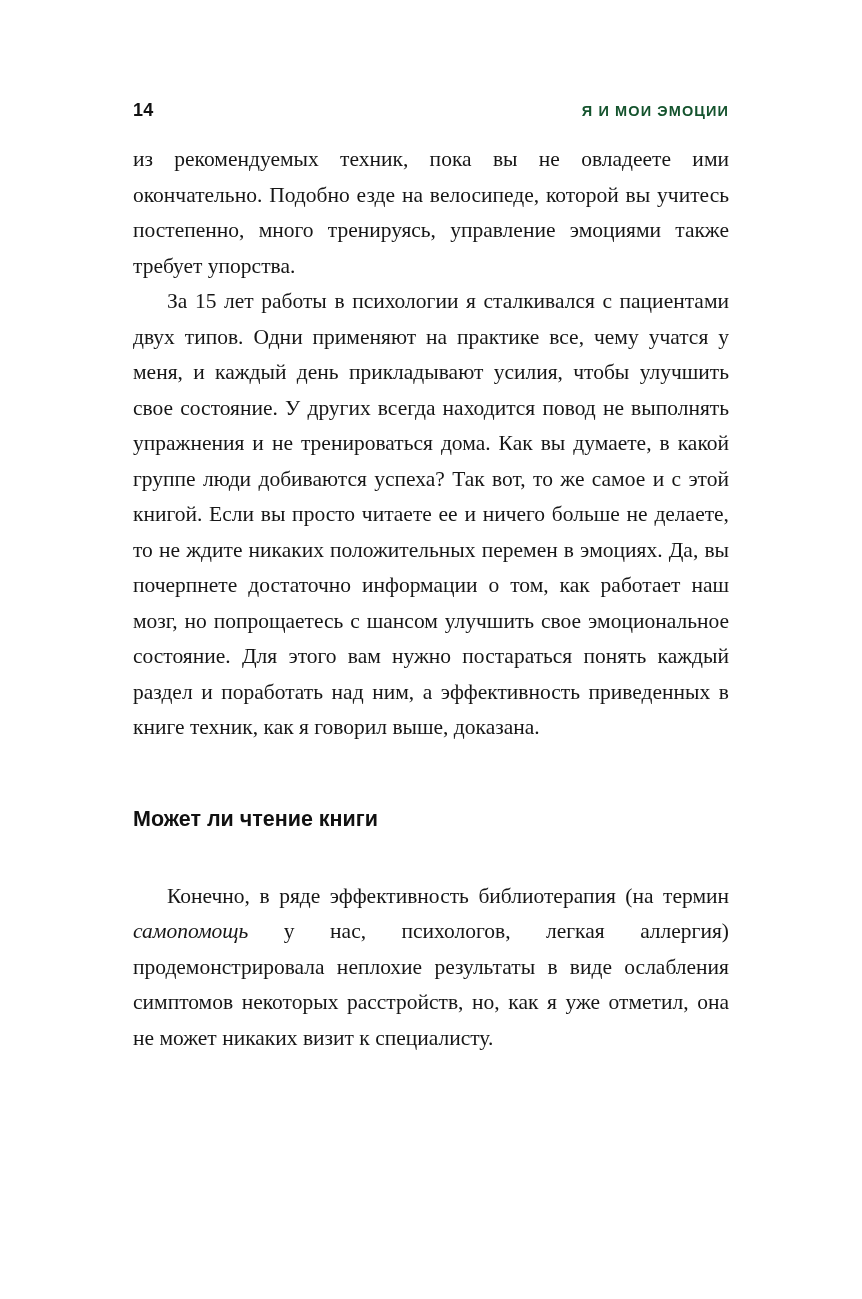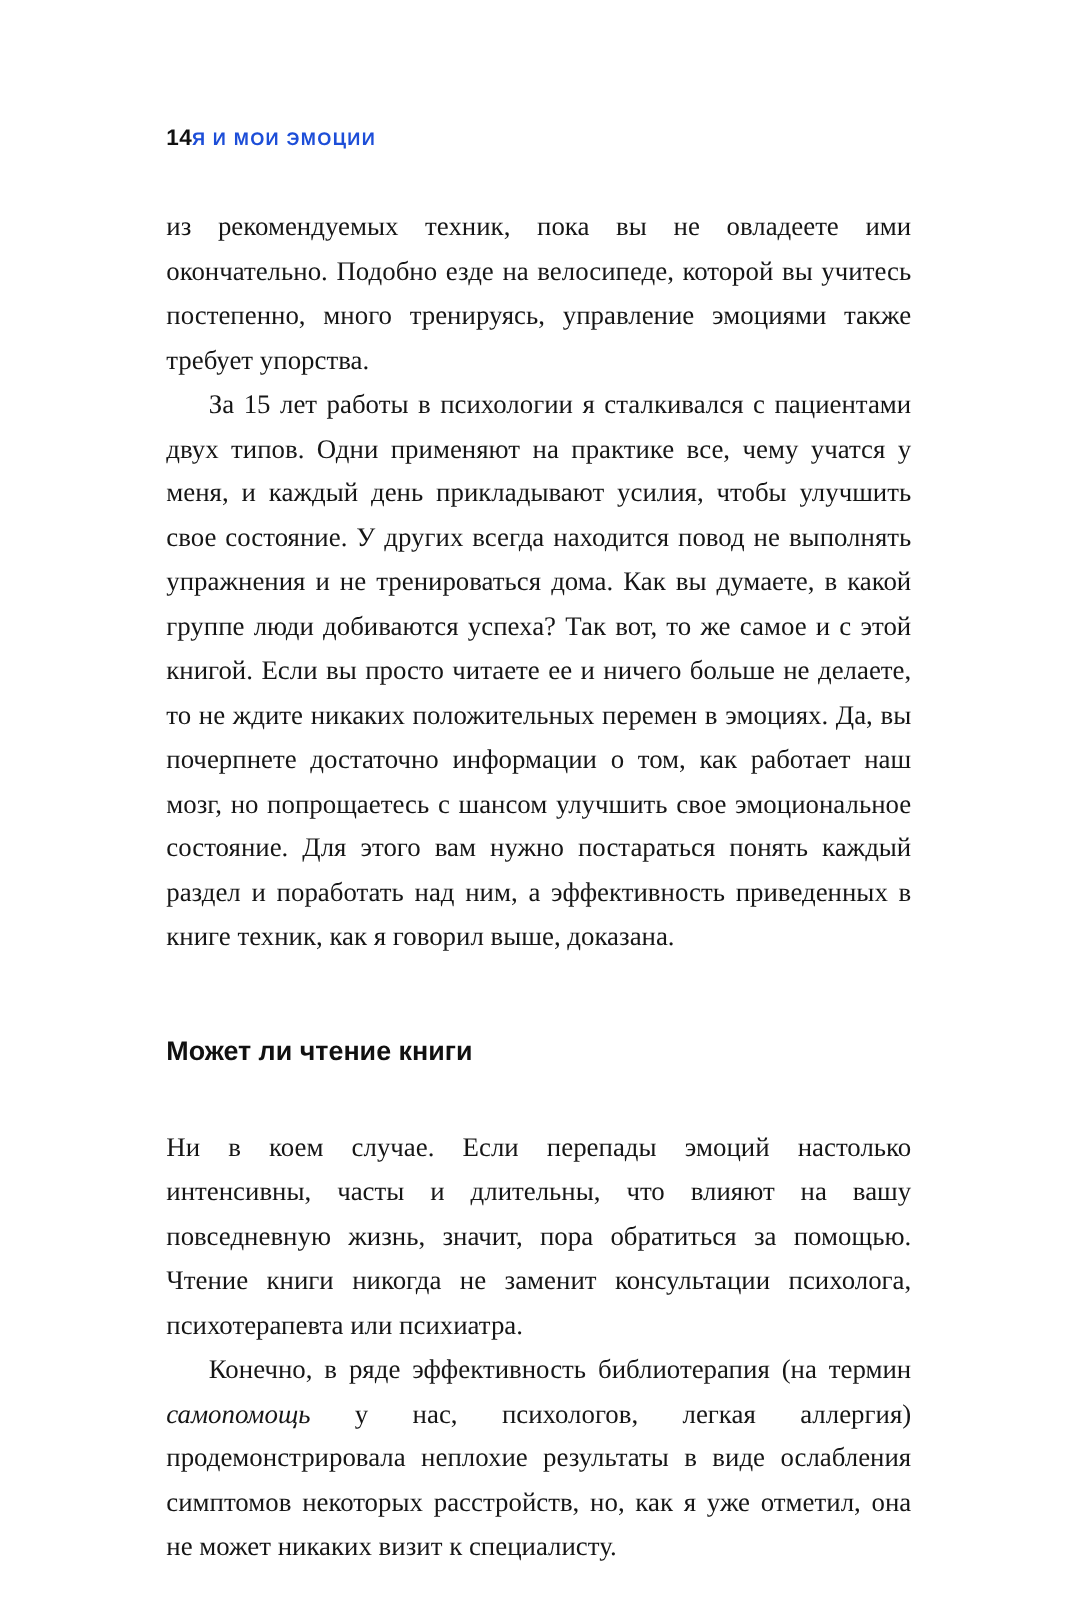--- a/index.html
+++ b/index.html
@@ -21,39 +21,39 @@
     box-sizing: border-box;
     padding: 0;
   }
   .header {
     position: absolute;
     top: 100px;
     left: 133px;
     right: 133px;
     display: flex;
     align-items: baseline;
-    justify-content: flex-start;
+    justify-content: space-between;
     font-family: "Liberation Sans", sans-serif;
   }
   .folio {
     font-size: 18px;
     font-weight: bold;
     letter-spacing: 0.3px;
     color: #111;
   }
   .running-title {
     font-size: 14.5px;
     font-weight: bold;
     letter-spacing: 1.1px;
-    color: #1d4ed8;
+    color: #14532d;
     text-transform: uppercase;
   }
   .body-col {
     position: absolute;
-    top: 164px;
+    top: 142px;
     left: 133px;
     width: 596px;
   }
   p {
     margin: 0;
     font-size: 21.5px;
     line-height: 35.5px;
     text-align: justify;
     text-justify: inter-word;
     hyphens: manual;
@@ -91,18 +91,17 @@
   <div class="body-col">
 
     <p>из рекомендуемых техник, пока вы не овладеете ими окончательно. Подобно езде на велосипеде, которой вы учитесь постепенно, много тренируясь, управление эмоциями также требует упорства.</p>
 
     <p class="indent">За 15 лет работы в психологии я сталкивался с пациентами двух типов. Одни применяют на практике все, чему учатся у меня, и каждый день прикладывают усилия, чтобы улучшить свое состояние. У других всегда находится повод не выполнять упражнения и не тренироваться дома. Как вы думаете, в какой группе люди добиваются успеха? Так вот, то же самое и с этой книгой. Если вы просто читаете ее и ничего больше не делаете, то не ждите никаких положительных перемен в эмоциях. Да, вы почерпнете достаточно информации о том, как работает наш мозг, но попрощаетесь с шансом улучшить свое эмоциональное состояние. Для этого вам нужно постараться понять каждый раздел и поработать над ним, а эффективность приведенных в книге техник, как я говорил выше, доказана.</p>
 
     <div class="section-heading">
       <span class="line">Может ли чтение книги</span>
     </div>
 
-    <p>Ни в коем случае. Если перепады эмоций настолько интенсивны, часты и длительны, что влияют на вашу повседневную жизнь, значит, пора обратиться за помощью. Чтение книги никогда не заменит консультации психолога, психотерапевта или психиатра.</p>
 
     <p class="indent"><span>Конечно, в ряде эффективность библиотерапия (на термин </span><em>самопомощь</em><span> у нас, психологов, легкая аллергия) продемонстрировала неплохие результаты в виде ослабления симптомов некоторых расстройств, но, как я уже отметил, она не может никаких визит к специалисту.</span></p>
 
   </div>
 </div>
 
 </body></html>

